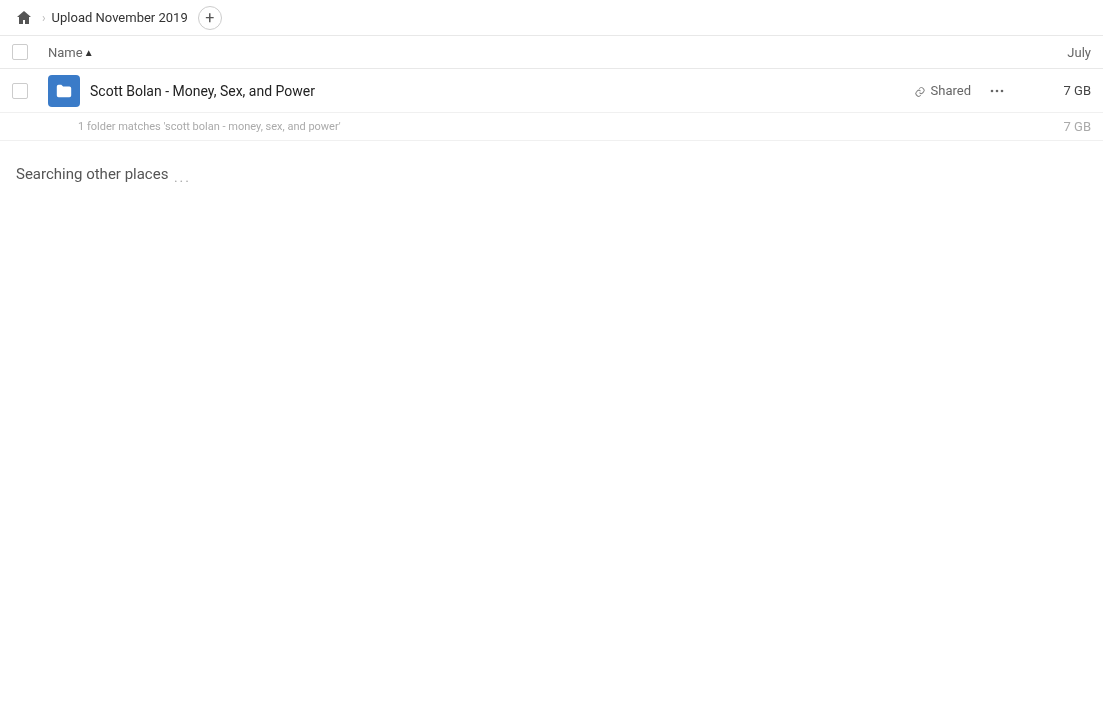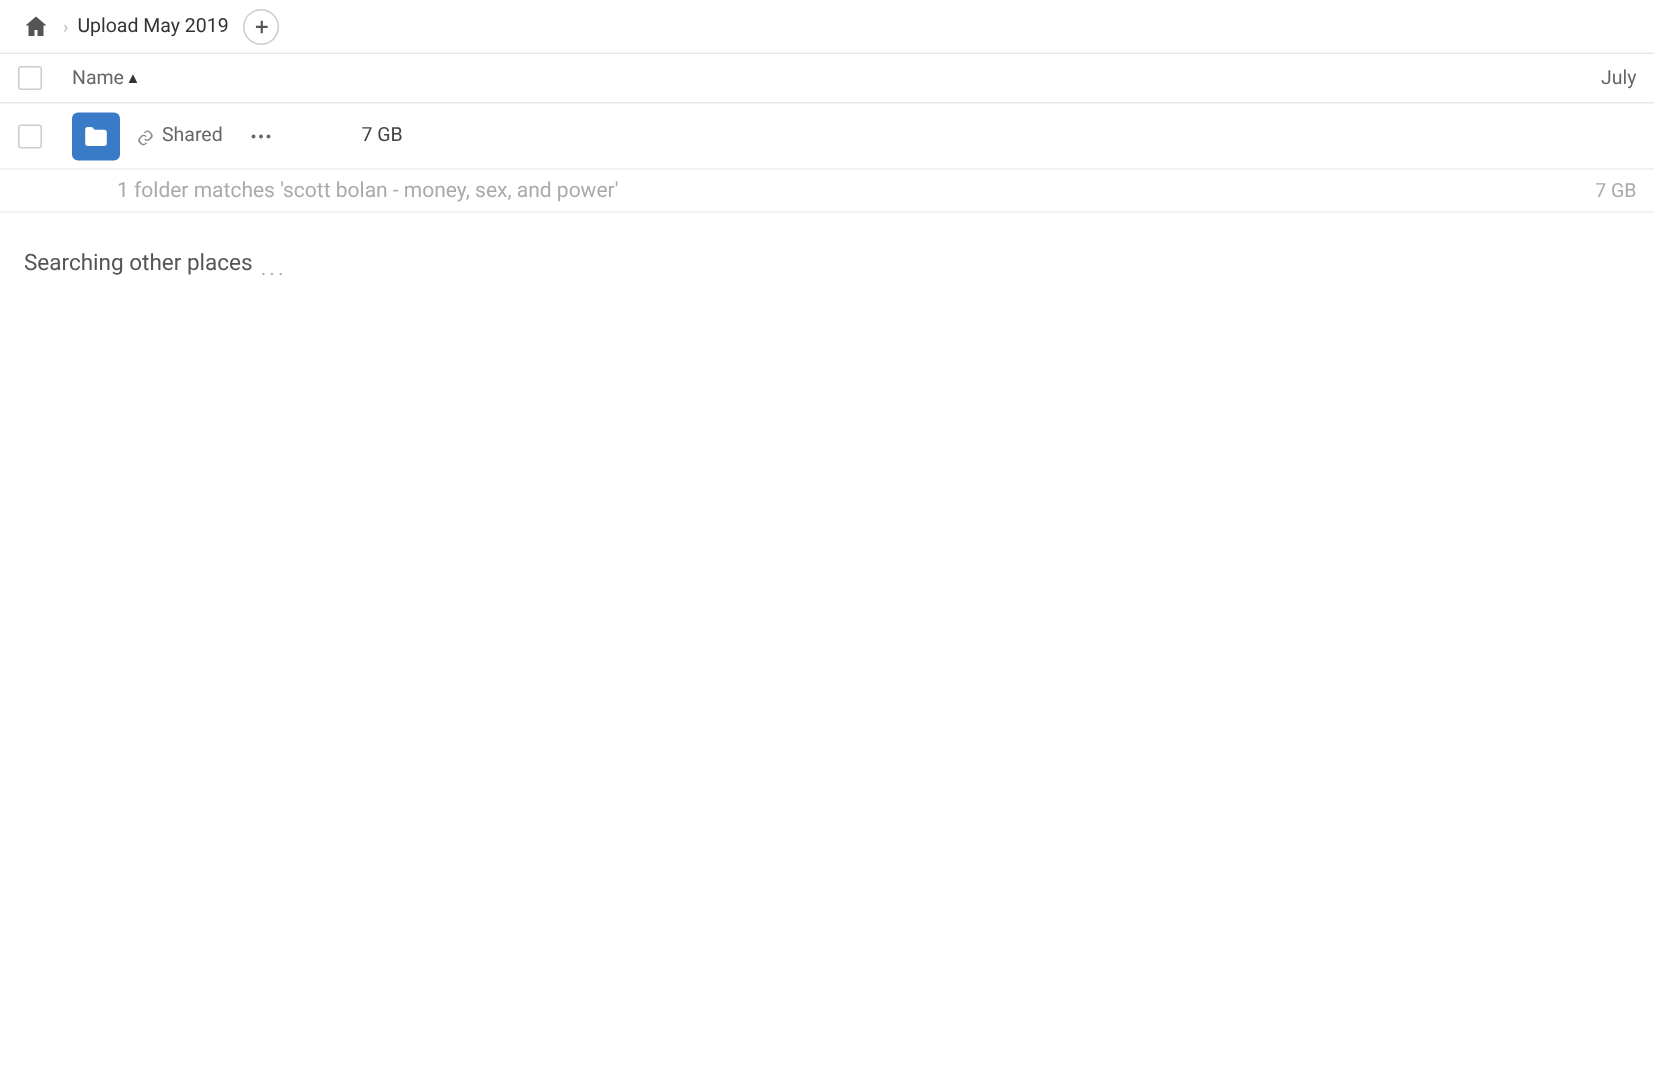--- a/index.html
+++ b/index.html
@@ -174,21 +174,21 @@
     
     .sub-text-row {
       display: flex;
       align-items: center;
       padding: 6px 12px 6px 78px;
       border-bottom: 1px solid #f0f0f0;
     }
 
     .sub-text {
       flex: 1;
-      font-size: 14px;
+      font-size: 11px;
       color: #aaa;
     }
 
     .sub-size {
       width: 80px;
       text-align: right;
       font-size: 13px;
       color: #aaa;
     }
 
@@ -234,21 +234,21 @@
 </head>
 <body>
 
 <div class="breadcrumb-bar">
   <div class="breadcrumb-home">
     <svg width="16" height="16" viewBox="0 0 16 16" fill="#555">
       <path d="M8 1L1 7h2v7h4v-4h2v4h4V7h2L8 1z"></path>
     </svg>
   </div>
   <span class="breadcrumb-separator">›</span>
-  <span class="breadcrumb-current">Upload May 2019</span>
+  <span class="breadcrumb-current">Upload November 2019</span>
   <div class="breadcrumb-add-btn">+</div>
 </div>
 
 <div class="column-headers">
   <div class="col-checkbox">
     <div class="checkbox"></div>
   </div>
   <div class="col-name">
     <span>Name</span>
     <span class="sort-indicator">▲</span>
@@ -259,20 +259,21 @@
 <div class="file-row">
   <div class="file-row-checkbox">
     <div class="checkbox"></div>
   </div>
   <div class="file-icon">
     <svg viewBox="0 0 20 20" fill="white">
       <path d="M2 5a2 2 0 012-2h3l2 2h7a2 2 0 012 2v8a2 2 0 01-2 2H4a2 2 0 01-2-2V5z"></path>
       <path d="M10 11a1 1 0 100-2 1 1 0 000 2zm-2 1l1-1m2-2l1-1m-1 3a1 1 0 100-2" stroke="white" stroke-width="1.2" fill="none"></path>
     </svg>
   </div>
+  <div class="file-name">Scott Bolan - Money, Sex, and Power</div>
   <div class="file-actions">
     <div class="shared-badge">
       <svg width="14" height="14" viewBox="0 0 16 16" fill="#888">
         <path d="M7.5 4.5a3 3 0 014.24 0l.75.75a3 3 0 010 4.24l-1 1a3 3 0 01-4.44-.28l.71-.71a2 2 0 002.85.2l1-1a2 2 0 000-2.83l-.75-.75a2 2 0 00-2.83 0l-.5.5-.71-.71.71-.71zm-3 3a3 3 0 014.44.28l-.71.71a2 2 0 00-2.85-.2l-1 1a2 2 0 000 2.83l.75.75a2 2 0 002.83 0l.5-.5.71.71-.71.71a3 3 0 01-4.24 0l-.75-.75a3 3 0 010-4.24l1-1z"></path>
       </svg>
       <span>Shared</span>
     </div>
     <div class="more-btn">
       <svg width="16" height="16" viewBox="0 0 16 16" fill="#666">
         <circle cx="3" cy="8" r="1.3"></circle>

